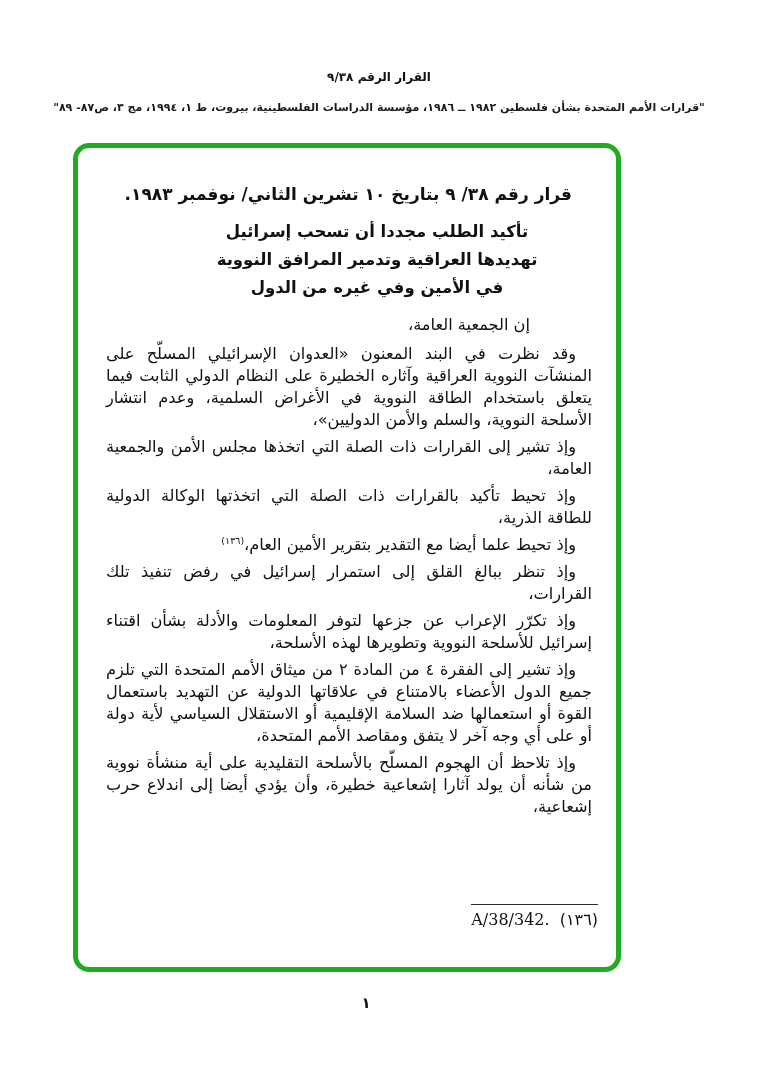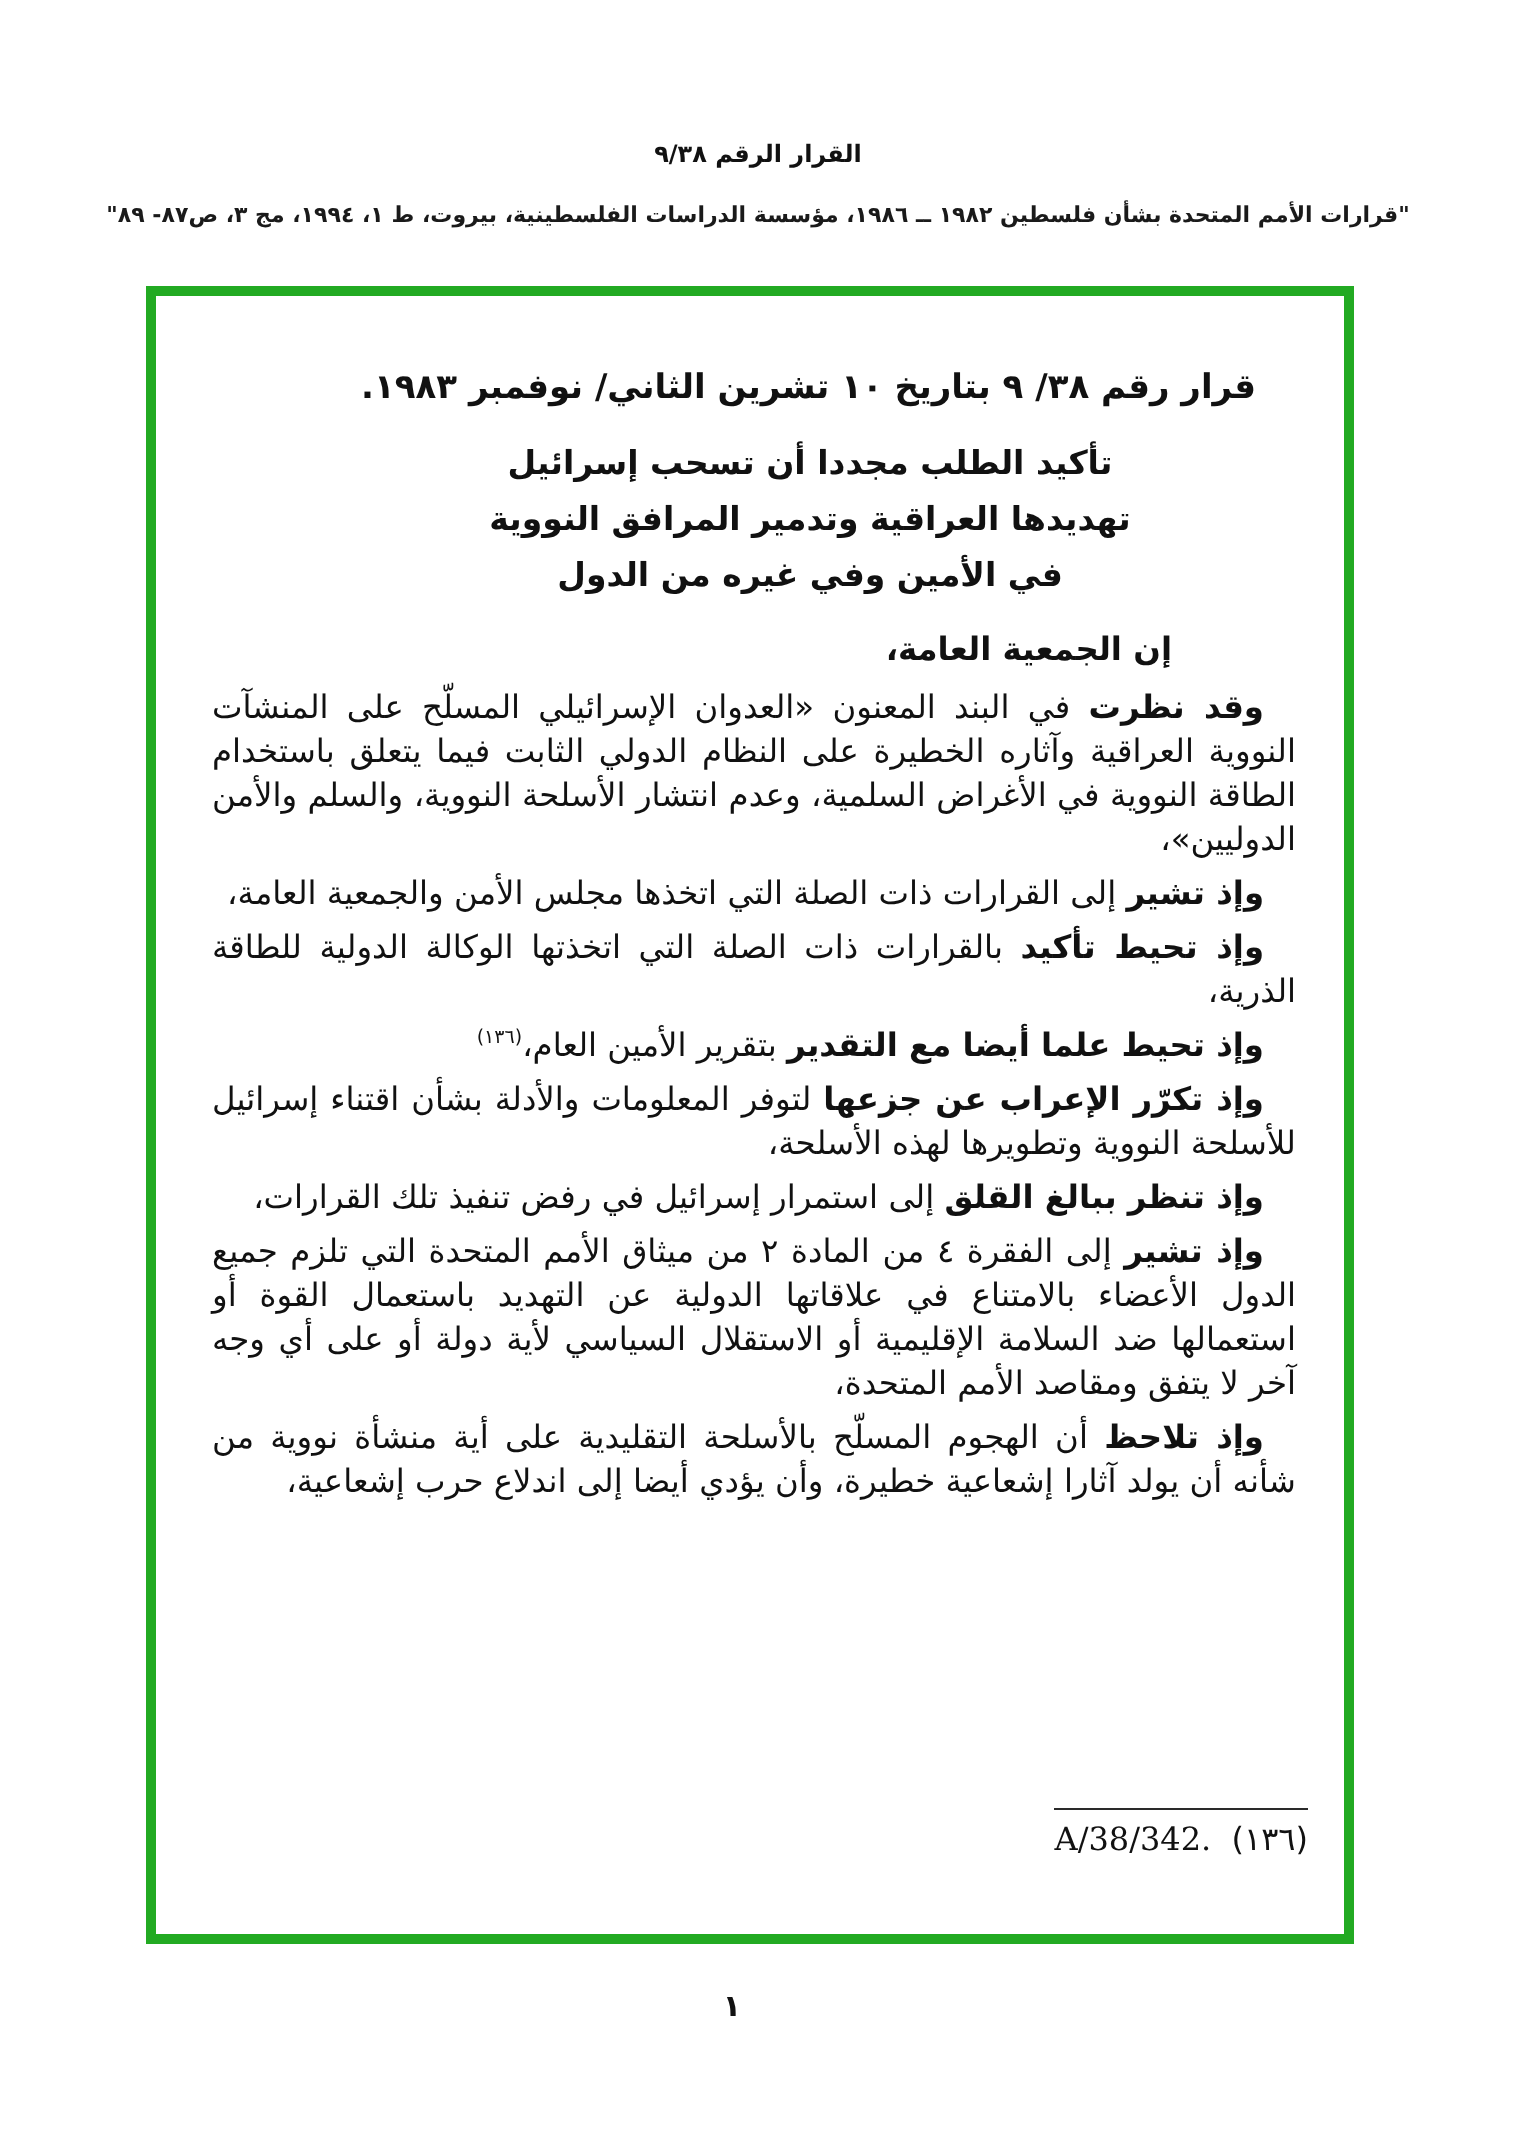--- a/index.html
+++ b/index.html
@@ -18,24 +18,24 @@
     letter-spacing: 0.2px;
   }
   .header-citation {
     position: absolute; top: 101px; left: 0; right: 0;
     text-align: center; direction: rtl;
     font-size: 11px; font-weight: bold;
     color: #1a1a1a;
   }
   .doc-box {
     position: absolute; left: 73px; top: 143px;
-    width: 604px; height: 829px;
+    width: 548px; height: 829px;
     box-sizing: border-box;
     border: 5px solid #22aa22;
-    border-radius: 0;
+    border-radius: 16px;
     padding: 24px 24px 36px 28px;
     direction: rtl;
     overflow: hidden;
   }
   .doc-title-line {
     font-size: 17px; font-weight: bold;
     text-align: right; padding-left: 0; padding-right: 20px;
     margin: 10px 0 12px 0;
     line-height: 24px;
   }
@@ -55,21 +55,21 @@
     text-align: justify;
     margin: 5px 0;
     text-indent: 16px;
   }
   .para.opening {
     font-weight: bold;
     text-align: right;
     text-indent: 62px;
     margin-bottom: 7px;
   }
-  .para b { font-weight: bold; }
+  .para b { font-weight: normal; }
   .para sup { font-size: 9.5px; line-height: 0; }
   .footnote {
     position: absolute;
     right: 18px; bottom: 38px;
     border-top: 1.5px solid #2a2a2a;
     padding-top: 5px;
     direction: rtl;
     font-size: 16px;
     white-space: nowrap;
     min-width: 122px;
@@ -101,22 +101,22 @@
       <div>تهديدها العراقية وتدمير المرافق النووية</div>
       <div>في الأمين وفي غيره من الدول</div>
     </div>
 
   <div class="doc-body">
       <p class="para opening"><b>إن الجمعية العامة،</b></p>
       <p class="para"><b>وقد نظرت</b><span> في البند المعنون «العدوان الإسرائيلي المسلّح على المنشآت النووية العراقية وآثاره الخطيرة على النظام الدولي الثابت فيما يتعلق باستخدام الطاقة النووية في الأغراض السلمية، وعدم انتشار الأسلحة النووية، والسلم والأمن الدوليين»،</span></p>
       <p class="para"><b>وإذ تشير</b><span> إلى القرارات ذات الصلة التي اتخذها مجلس الأمن والجمعية العامة،</span></p>
       <p class="para"><b>وإذ تحيط تأكيد</b><span> بالقرارات ذات الصلة التي اتخذتها الوكالة الدولية للطاقة الذرية،</span></p>
       <p class="para"><b>وإذ تحيط علما أيضا مع التقدير</b><span> بتقرير الأمين العام،</span><sup>(١٣٦)</sup></p>
+      <p class="para"><b>وإذ تنظر ببالغ القلق</b><span> إلى استمرار إسرائيل في رفض تنفيذ تلك القرارات،</span></p>
       <p class="para"><b>وإذ تكرّر الإعراب عن جزعها</b><span> لتوفر المعلومات والأدلة بشأن اقتناء إسرائيل للأسلحة النووية وتطويرها لهذه الأسلحة،</span></p>
-      <p class="para"><b>وإذ تنظر ببالغ القلق</b><span> إلى استمرار إسرائيل في رفض تنفيذ تلك القرارات،</span></p>
       <p class="para"><b>وإذ تشير</b><span> إلى الفقرة ٤ من المادة ٢ من ميثاق الأمم المتحدة التي تلزم جميع الدول الأعضاء بالامتناع في علاقاتها الدولية عن التهديد باستعمال القوة أو استعمالها ضد السلامة الإقليمية أو الاستقلال السياسي لأية دولة أو على أي وجه آخر لا يتفق ومقاصد الأمم المتحدة،</span></p>
       <p class="para"><b>وإذ تلاحظ</b><span> أن الهجوم المسلّح بالأسلحة التقليدية على أية منشأة نووية من شأنه أن يولد آثارا إشعاعية خطيرة، وأن يؤدي أيضا إلى اندلاع حرب إشعاعية،</span></p>
     </div>
 
   <div class="footnote">
     <span class="fn-marker">(١٣٦)</span>
     <span class="fn-ref">A/38/342.</span>
   </div>
 </div>
 

